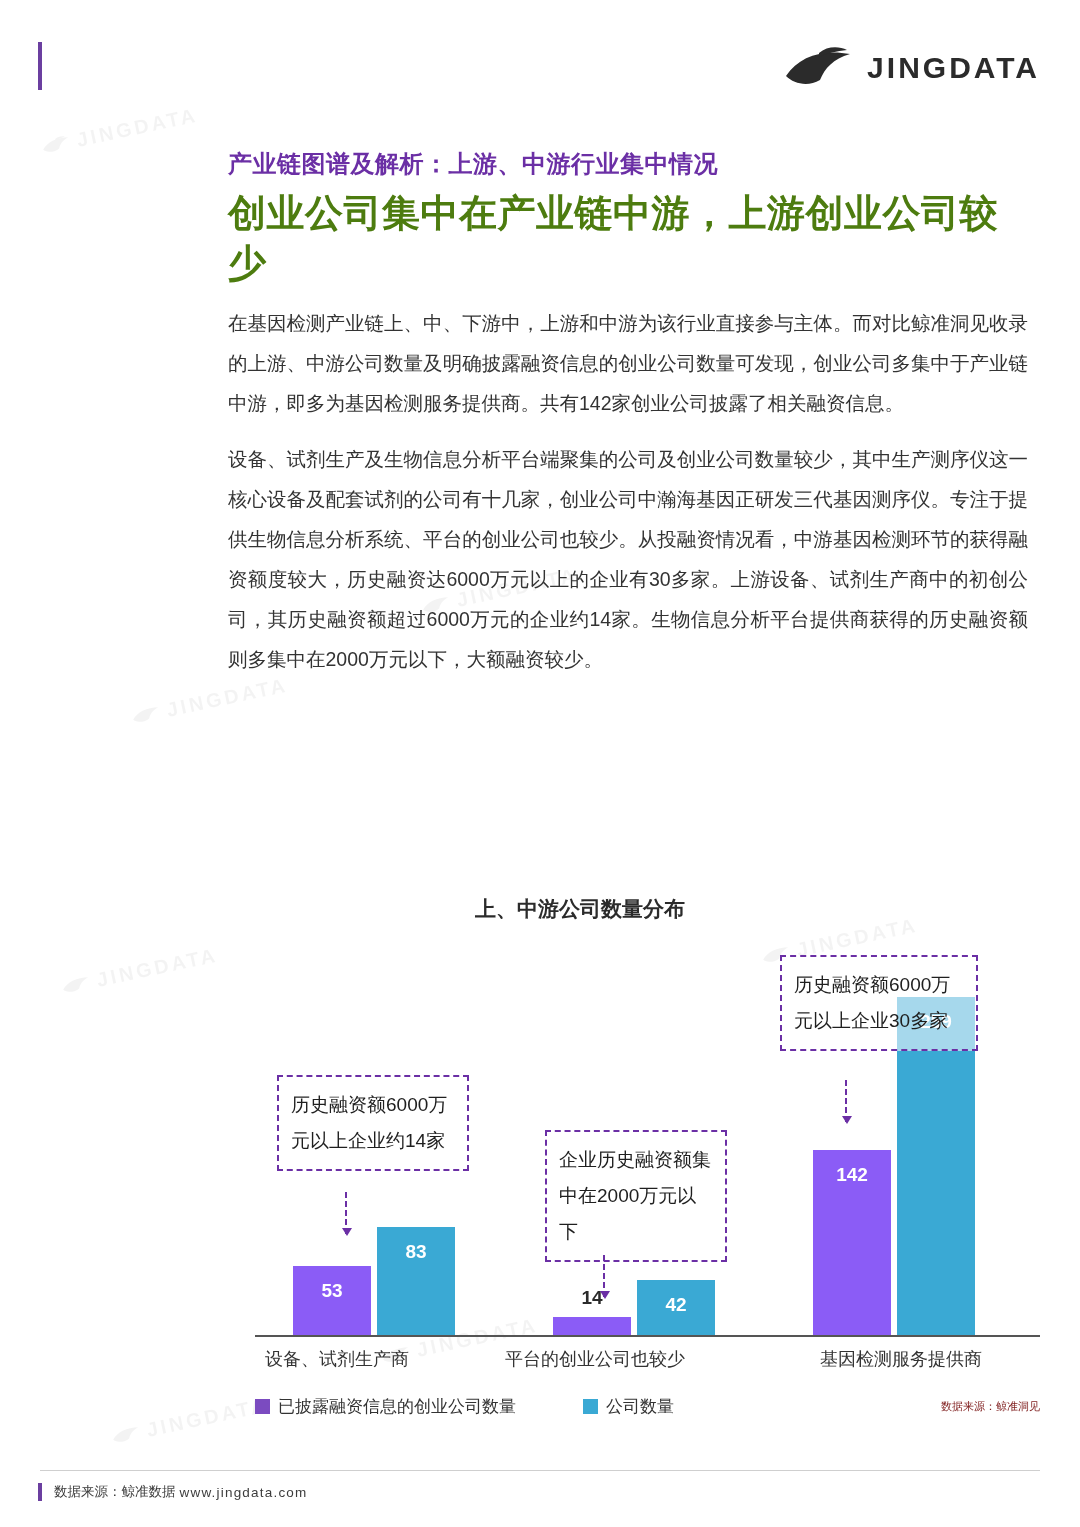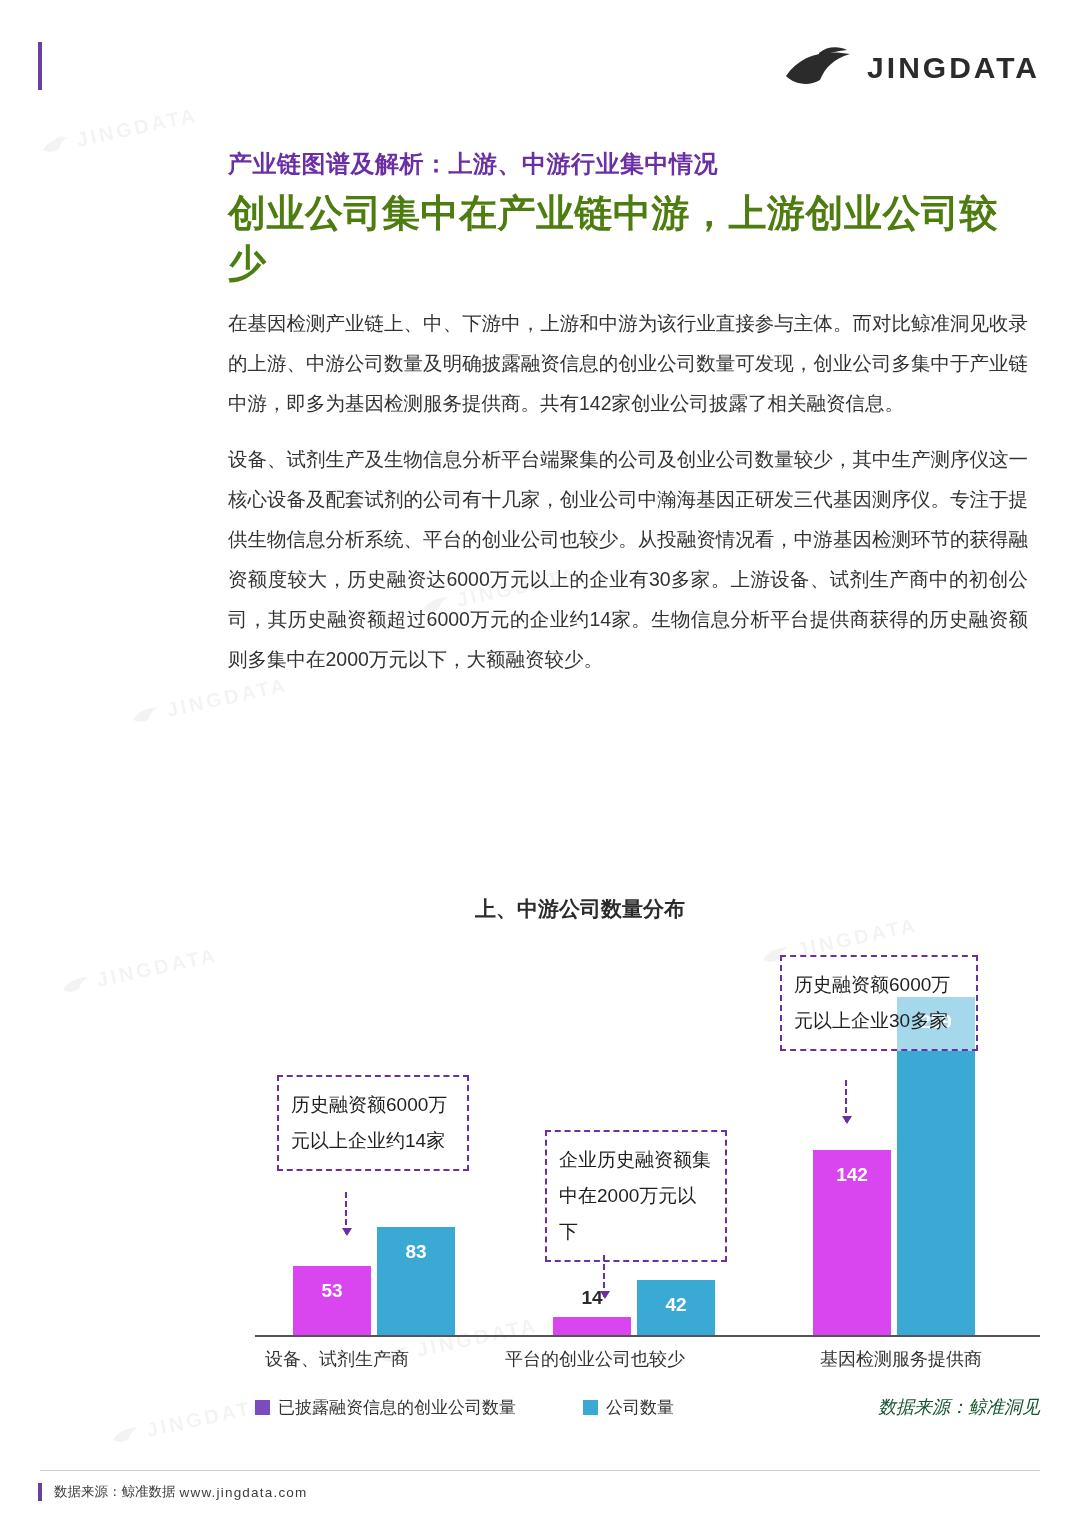--- a/index.html
+++ b/index.html
@@ -147,21 +147,21 @@
     font-size: 19px;
     font-weight: bold;
     text-align: center;
   }
   .bar span.val {
     position: absolute;
     left: 0;
     width: 100%;
     top: 14px;
   }
-  .bar.purple { background: #d946ef; }
+  .bar.purple { background: #8b5cf6; }
   .bar.blue { background: #3aa9d4; }
   .bar.lowlabel span.val {
     top: -30px;
     color: #2b2b2b;
   }
 
   .catlabels {
     position: absolute;
     left: 195px;
     top: 452px;
@@ -211,21 +211,21 @@
     display: flex;
     align-items: center;
     font-size: 17px;
     color: #333;
     gap: 33px;
   }
   .legend .item { display: flex; align-items: center; margin-right: 34px; }
   .swatch { width: 15px; height: 15px; margin-right: 8px; display: inline-block; }
   .swatch.purple { background: #7b4bc0; }
   .swatch.blue { background: #3aa9d4; }
-  .source-right { margin-left: auto; font-size: 18px; color: #14532d; font-style: italic; }
+  .source-right { margin-left: auto; font-size: 11px; color: #7f1d1d; }
 
   
   .footer-line {
     position: absolute;
     left: 40px;
     top: 1470px;
     width: 1000px;
     height: 1px;
     background: #cfcfcf;
   }

